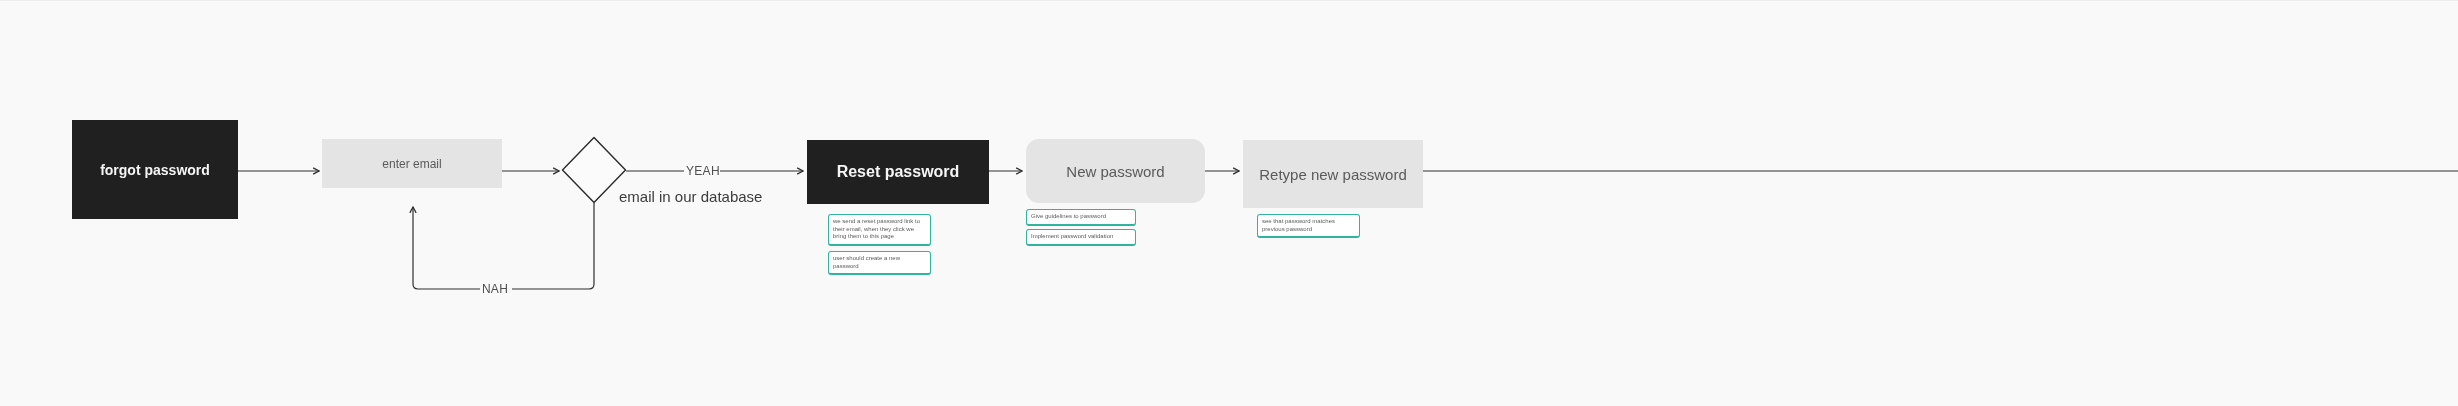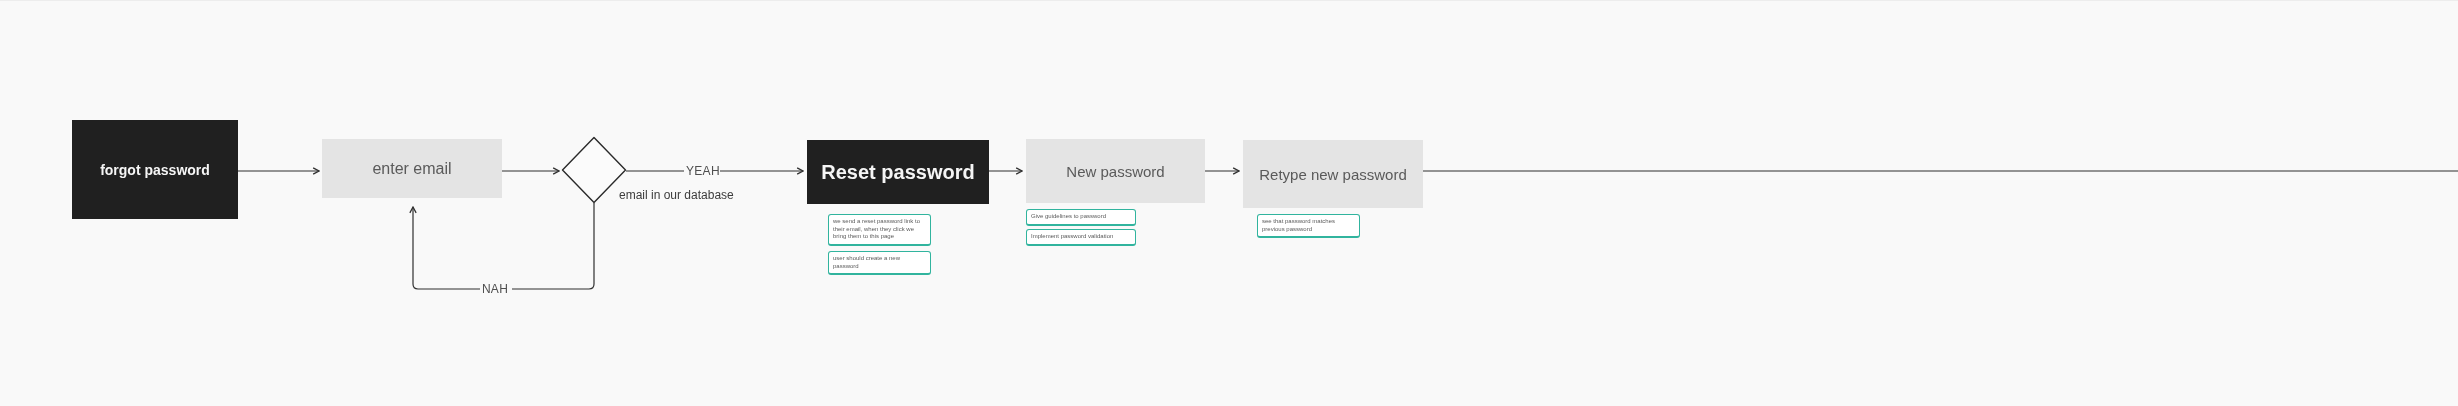--- a/index.html
+++ b/index.html
@@ -32,40 +32,40 @@
     background: #202020;
     color: #f5f5f5;
     font-weight: 600;
   }
   .node-light {
     background: #e4e4e4;
     color: #5a5a5a;
     font-weight: 400;
   }
   .node-forgot   { left: 72px;   top: 119px; width: 166px; height: 99px; font-size: 14px; }
-  .node-enter    { left: 322px;  top: 138px; width: 180px; height: 59px; font-size: 16px; }
-  .node-reset    { left: 807px;  top: 139px; width: 182px; height: 64px; font-size: 20px; }
-  .node-new      { left: 1026px; top: 138px; width: 179px; height: 64px; font-size: 15px; }
+  .node-enter    { left: 322px;  top: 138px; width: 180px; height: 49px; font-size: 12px; }
+  .node-reset    { left: 807px;  top: 139px; width: 182px; height: 64px; font-size: 16px; }
+  .node-new      { left: 1026px; top: 138px; width: 179px; height: 64px; font-size: 15px; border-radius: 13px; }
   .node-retype   { left: 1243px; top: 139px; width: 180px; height: 68px; font-size: 15px; }
 
   .edge-label {
     position: absolute;
     font-size: 12px;
     color: #4f4f4f;
     letter-spacing: 0.3px;
     text-align: center;
     line-height: 10px;
   }
   .label-yeah { left: 686px; top: 165px; width: 32px; }
   .label-nah  { left: 478px; top: 283px; width: 34px; text-align: center; }
 
   .decision-label {
     position: absolute;
     left: 619px; top: 187px;
-    font-size: 12px;
+    font-size: 15px;
     color: #3c3c3c;
     white-space: nowrap;
   }
 
   .note {
     position: absolute;
     box-sizing: border-box;
     background: #ffffff;
     border: 1px solid #31b49e;
     border-bottom-width: 2px;

